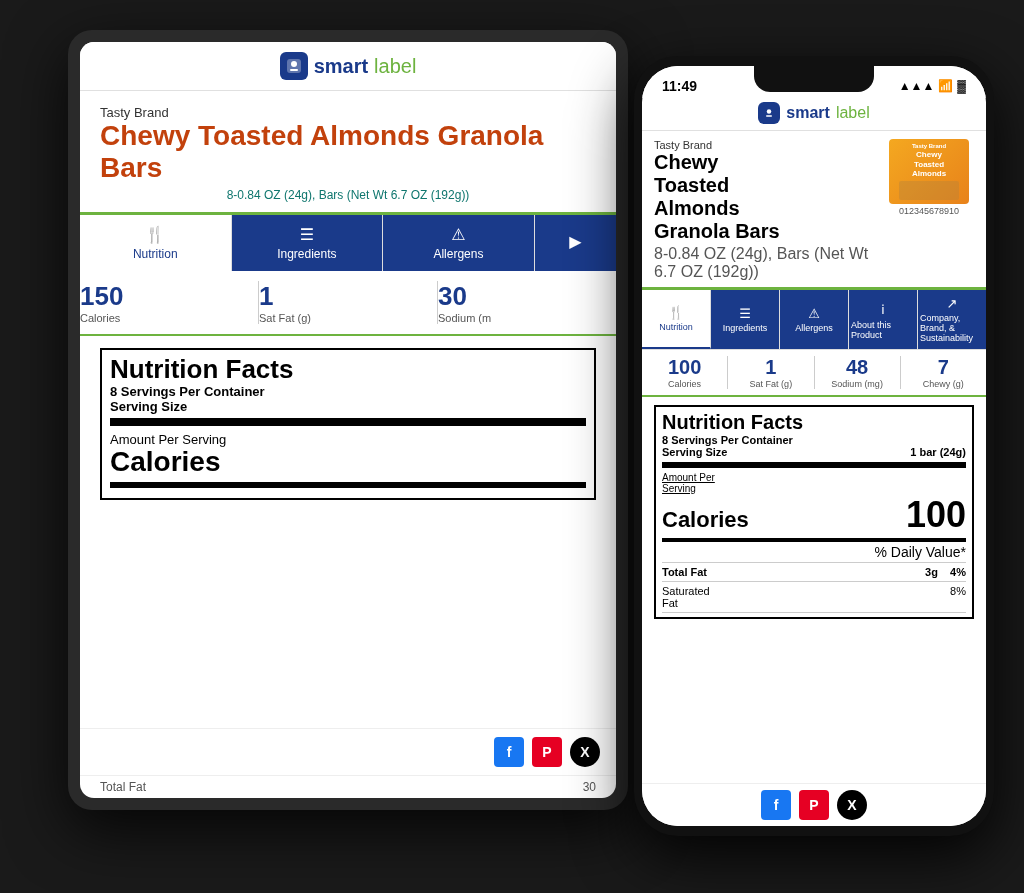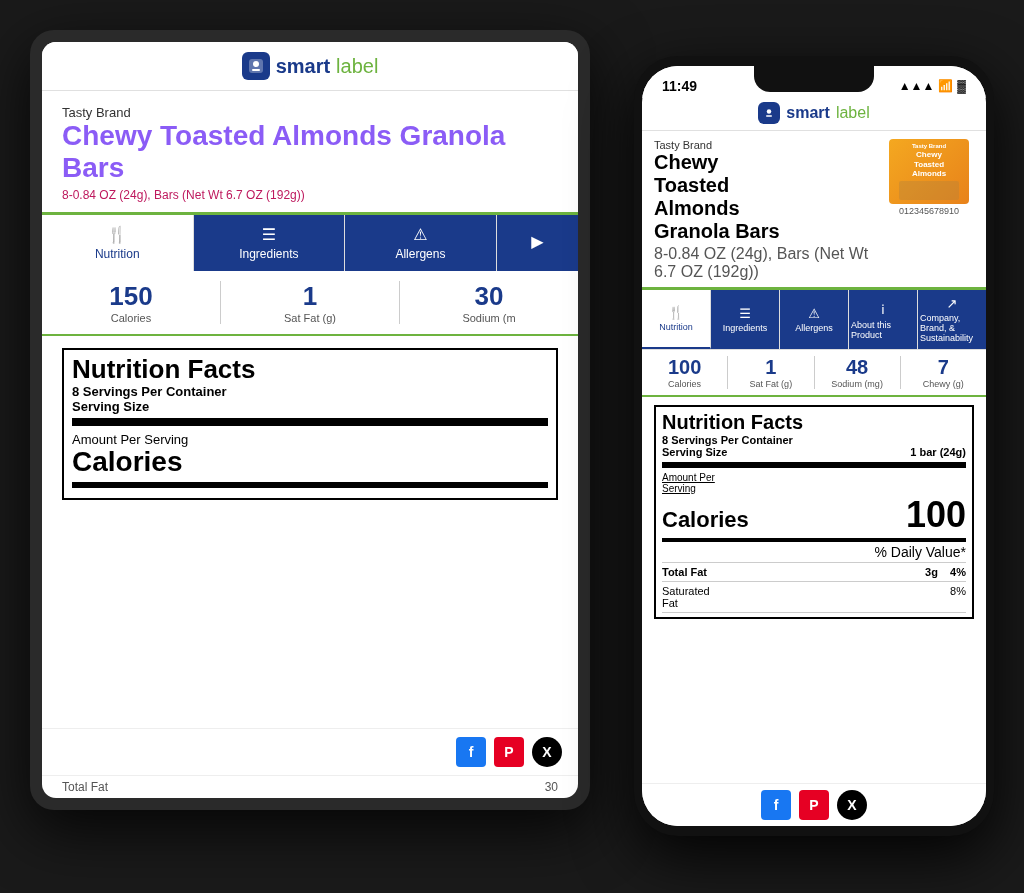--- a/index.html
+++ b/index.html
@@ -11,20 +11,21 @@
       min-height: 893px;
       width: 1024px;
       font-family: Arial, sans-serif;
       overflow: hidden;
     }
 
     .scene {
       position: relative;
       width: 1024px;
       height: 893px;
+      margin-left: 38px;
     }
 
     
     .tablet {
       position: absolute;
       left: 30px;
       top: 30px;
       width: 560px;
       height: 780px;
       background: #2a2a2a;
@@ -84,27 +85,28 @@
       padding: 14px 20px 10px;
       border-bottom: 3px solid #6db33f;
     }
     .brand-name {
       font-size: 13px;
       color: #333;
     }
     .product-title-tablet {
       font-size: 28px;
       font-weight: bold;
-      color: #8b5cf6;
+      color: #c2410c;
       line-height: 1.15;
     }
     .product-subtitle {
       font-size: 12px;
-      color: #be185d;
+      color: #0f766e;
       margin-top: 4px;
+      text-align: center;
     }
 
     
     .tablet-nav {
       display: flex;
       background: #fff;
     }
     .tab-item {
       flex: 1;
       display: flex;
@@ -130,21 +132,20 @@
     }
 
     
     .tablet-stats {
       display: flex;
       border-bottom: 2px solid #6db33f;
       padding: 10px 0;
     }
     .stat-item {
       flex: 1;
-      text-align: center;
       border-right: 1px solid #ccc;
     }
     .stat-item:last-child { border-right: none; }
     .stat-value {
       font-size: 26px;
       font-weight: bold;
       color: #1a3a8a;
     }
     .stat-label {
       font-size: 11px;

